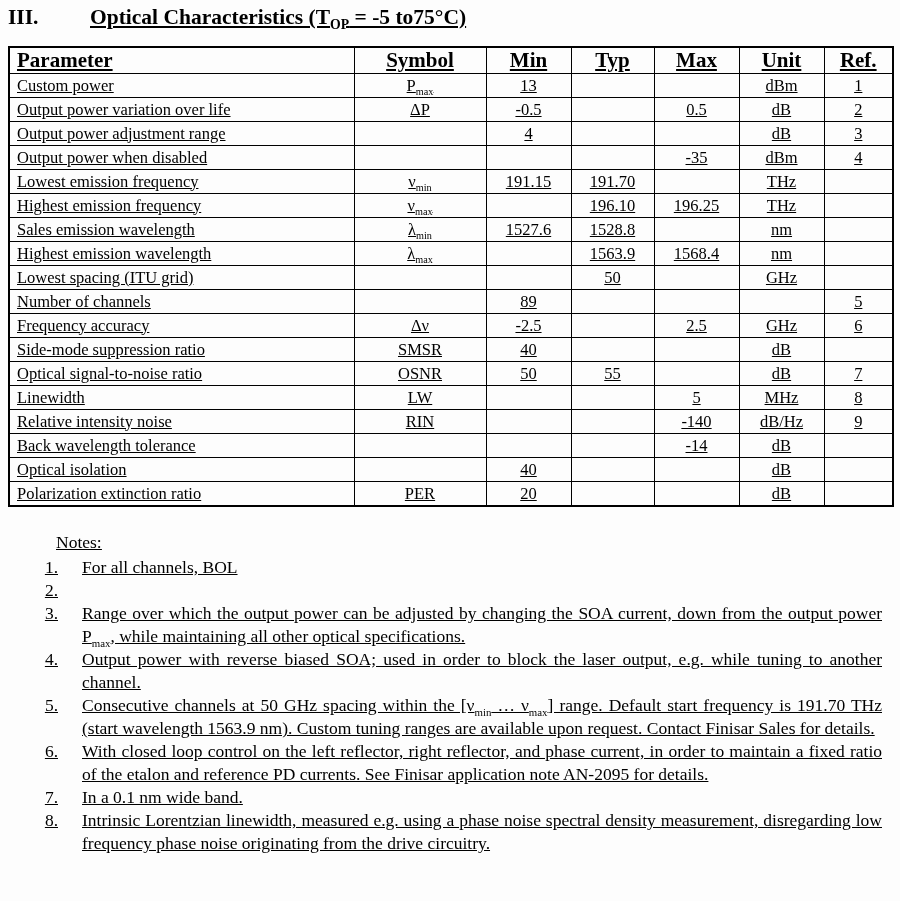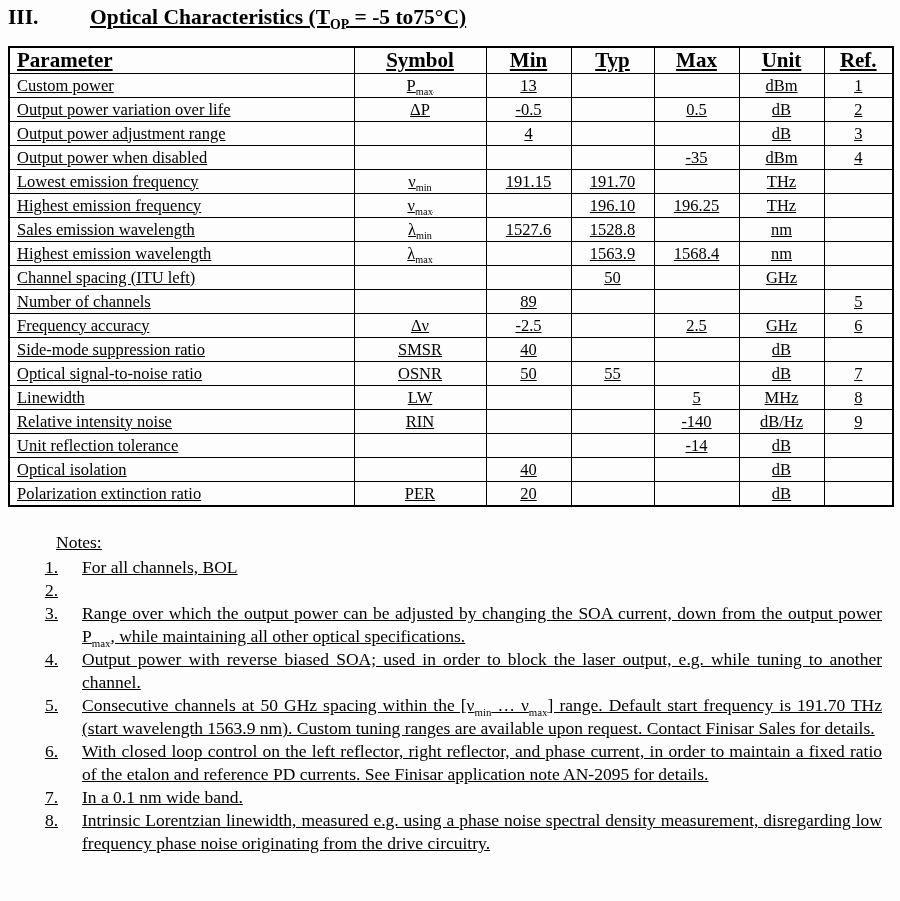--- a/index.html
+++ b/index.html
@@ -151,21 +151,21 @@
         <tr>
           <td>Highest emission wavelength</td>
           <td>λ<sub>max</sub></td>
           <td></td>
           <td>1563.9</td>
           <td>1568.4</td>
           <td>nm</td>
           <td></td>
         </tr>
         <tr>
-          <td>Channel spacing (ITU left)</td>
+          <td>Lowest spacing (ITU grid)</td>
           <td></td>
           <td></td>
           <td>50</td>
           <td></td>
           <td>GHz</td>
           <td></td>
         </tr>
         <tr>
           <td>Number of channels</td>
           <td></td>
@@ -214,21 +214,21 @@
         <tr>
           <td>Relative intensity noise</td>
           <td>RIN</td>
           <td></td>
           <td></td>
           <td>-140</td>
           <td>dB/Hz</td>
           <td>9</td>
         </tr>
         <tr>
-          <td>Unit reflection tolerance</td>
+          <td>Back wavelength tolerance</td>
           <td></td>
           <td></td>
           <td></td>
           <td>-14</td>
           <td>dB</td>
           <td></td>
         </tr>
         <tr>
           <td>Optical isolation</td>
           <td></td>

